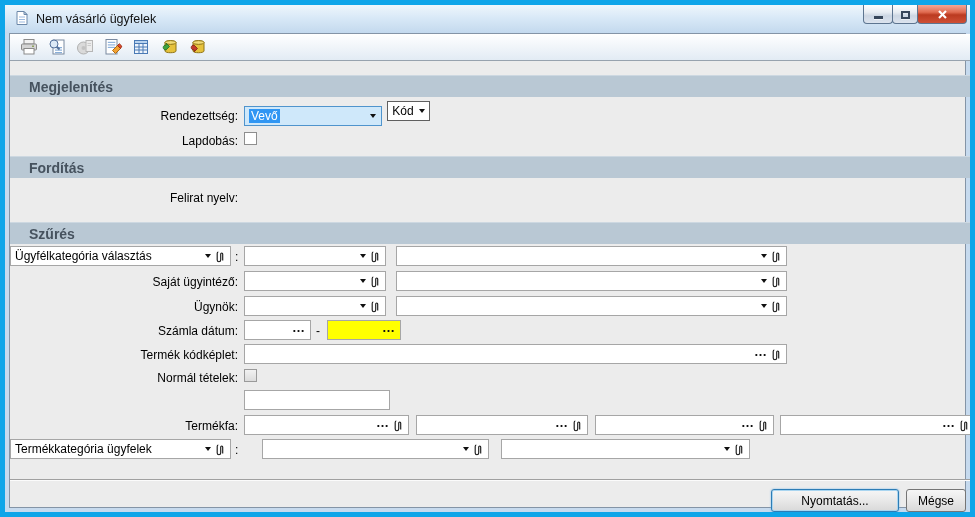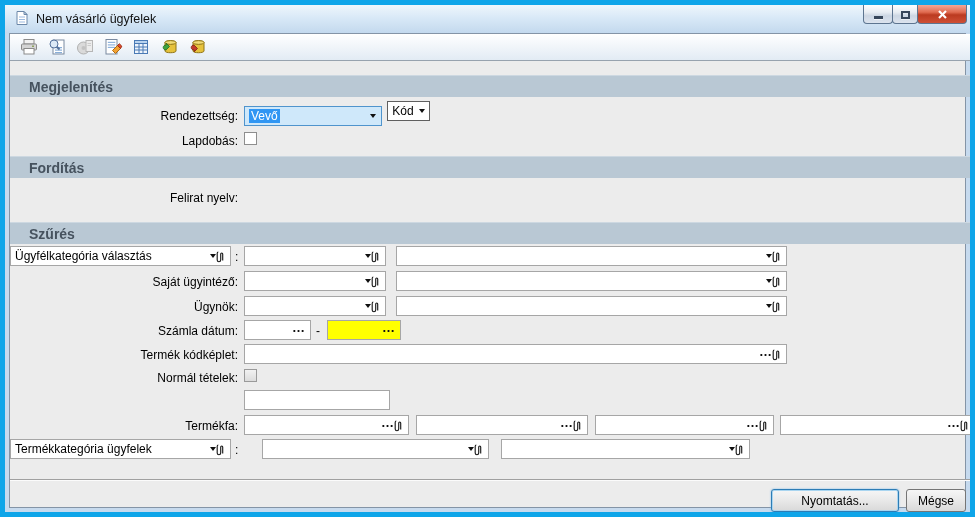--- a/index.html
+++ b/index.html
@@ -23,21 +23,21 @@
     display:flex;align-items:center;gap:3px;padding-left:6px;}
   .tbtn{width:23px;height:23px;display:flex;align-items:center;justify-content:center;border:1px solid transparent;border-radius:2px;}
   
   .sec{position:absolute;left:5px;width:965px;height:22px;box-sizing:border-box;background:#b9c8d4;
     color:#46525e;font-weight:bold;font-size:14px;line-height:22px;padding-left:19px;border-top:1px solid #cdd8e1;}
   
   .lbl{position:absolute;left:0;width:233px;text-align:right;font-size:12px;color:#000;white-space:nowrap;}
   .punct{position:absolute;font-size:12px;color:#000;}
   
   .combo,.field{position:absolute;height:20px;background:#fff;border:1px solid #a6a6a6;box-sizing:border-box;
-    display:flex;align-items:center;padding:0 5px 0 4px;font-size:12px;color:#000;}
+    display:flex;align-items:center;padding:0 5px 0 4px;gap:5px;font-size:12px;color:#000;}
   .combo .val{flex:1;white-space:nowrap;overflow:hidden;}
   .spacer{flex:1;}
   .arr{flex:none;width:0;height:0;border-left:3.5px solid transparent;border-right:3.5px solid transparent;border-top:4px solid #101010;}
   .clip{flex:none;display:flex;align-items:center;}
   .dots{flex:none;font-weight:bold;font-size:13px;line-height:5px;letter-spacing:0;color:#111;align-self:center;transform:translateY(-3px);}
   .combo.focused{background:#cfe8fa;border-color:#4f94cd;}
   .sel{background:#3096f3;color:#fff;padding:0 2px;}
   .italic .val{}
   .yellow{background:#ffff00;}
   .kodbtn{position:absolute;left:382px;top:96px;width:43px;height:20px;background:#fff;border:1px solid #5f5f5f;box-sizing:border-box;

